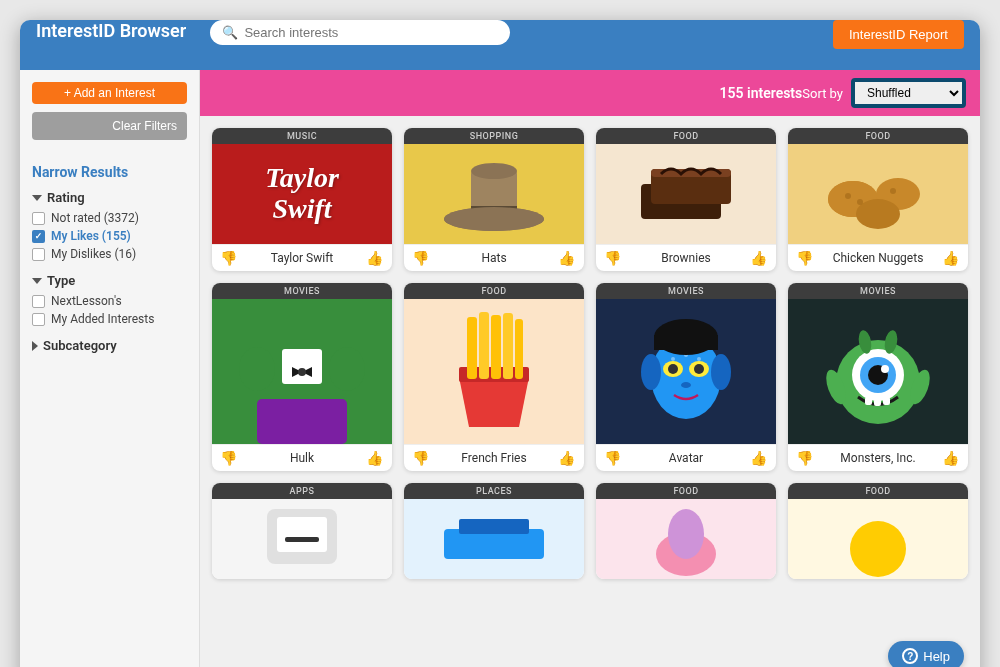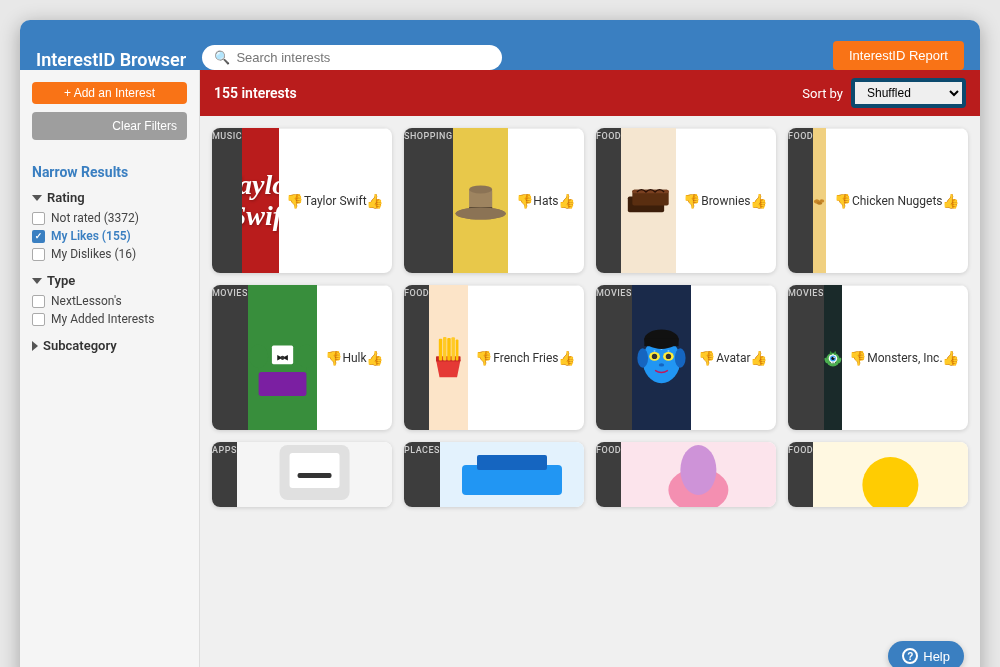--- a/index.html
+++ b/index.html
@@ -21,22 +21,22 @@
       box-shadow: 0 4px 20px rgba(0,0,0,0.3);
       display: flex;
       flex-direction: column;
     }
     
     .header {
       background: #3a7fc1;
       padding: 0 16px;
       height: 50px;
       display: flex;
-      align-items: flex-end;
-      gap: 16px;
+      align-items: flex-start;
+      gap: 24px;
       flex-shrink: 0;
     }
     .header-title {
       color: white;
       font-size: 18px;
       font-weight: 600;
       white-space: nowrap;
     }
     .search-bar {
       display: flex;
@@ -170,25 +170,25 @@
     }
     
     .content {
       flex: 1;
       display: flex;
       flex-direction: column;
       overflow: hidden;
       background: #f0f0f0;
     }
     .content-header {
-      background: #b91c1c;
+      background: #ec4899;
       padding: 8px 14px;
       display: flex;
       align-items: center;
-      justify-content: space-between;
+      justify-content: flex-end;
       flex-shrink: 0;
     }
     .interests-count {
       color: white;
       font-size: 14px;
       font-weight: 600;
     }
     .sort-controls {
       display: flex;
       align-items: center;
@@ -213,20 +213,21 @@
       display: grid;
       grid-template-columns: repeat(4, 1fr);
       gap: 12px;
     }
     .card {
       background: white;
       border-radius: 8px;
       overflow: hidden;
       box-shadow: 0 1px 4px rgba(0,0,0,0.15);
       display: flex;
+      flex-direction: column;
     }
     .card-category {
       background: #3d3d3d;
       color: #ccc;
       font-size: 9px;
       text-align: center;
       padding: 3px 0;
       letter-spacing: 0.5px;
       text-transform: uppercase;
       font-weight: 500;

